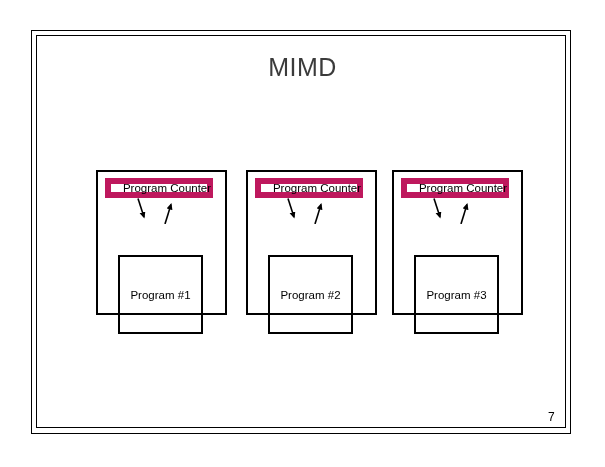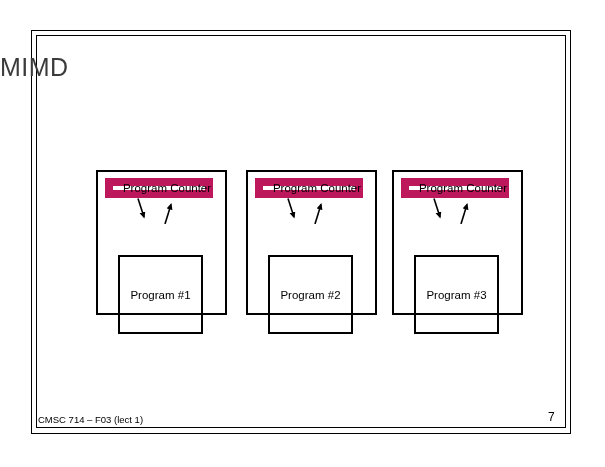--- a/index.html
+++ b/index.html
@@ -29,21 +29,21 @@
     left: 36px; top: 35px;
     width: 530px; height: 393px;
     border: 1px solid #000;
     box-sizing: border-box;
     background: #ffffff;
   }
   .slide-title {
     position: absolute;
     left: 0; top: 53px;
     width: 605px;
-    text-align: left;
+    text-align: center;
     font-size: 25px;
     letter-spacing: 0.5px;
     color: #3b3b3b;
   }
   .subtitle {
     position: absolute;
     left: 0; top: 140px;
     width: 605px;
     text-align: center;
     font-size: 15px;
@@ -58,21 +58,21 @@
     box-sizing: border-box;
     background: #ffffff;
   }
   .unit-1 { left: 96px; }
   .unit-2 { left: 246px; }
   .unit-3 { left: 392px; }
   .pc-box {
     position: absolute;
     top: 6px; left: 7px;
     width: 108px; height: 20px;
-    border: 8px solid #be185d;
+    border: 6px solid #be185d;
     box-sizing: border-box;
     display: flex;
     align-items: center;
     justify-content: center;
     font-size: 11.5px;
     white-space: nowrap;
     padding-left: 16px;
   }
   .arrows {
     position: absolute;
@@ -154,15 +154,14 @@
         <marker id="ah3" markerWidth="7" markerHeight="7" refX="5" refY="3" orient="auto" markerUnits="userSpaceOnUse">
           <path d="M0,0 L6.5,3 L0,6 z" fill="#000"></path>
         </marker>
       </defs>
       <line x1="40" y1="0.5" x2="46" y2="19" stroke="#000" stroke-width="1.6" marker-end="url(#ah3)"></line>
       <line x1="67" y1="26" x2="73" y2="6.5" stroke="#000" stroke-width="1.6" marker-end="url(#ah3)"></line>
     </svg>
     <div class="prog-box">Program #3</div>
   </div>
 
-  <div class="footer-course">CMSC 714 – F03 (lect 1)</div>
   <div class="footer-page">7</div>
 </div>
 
 </body></html>

